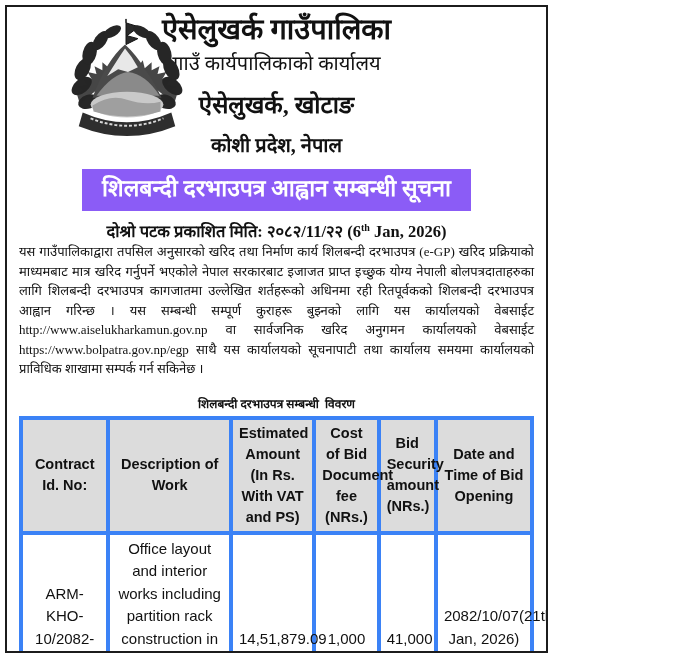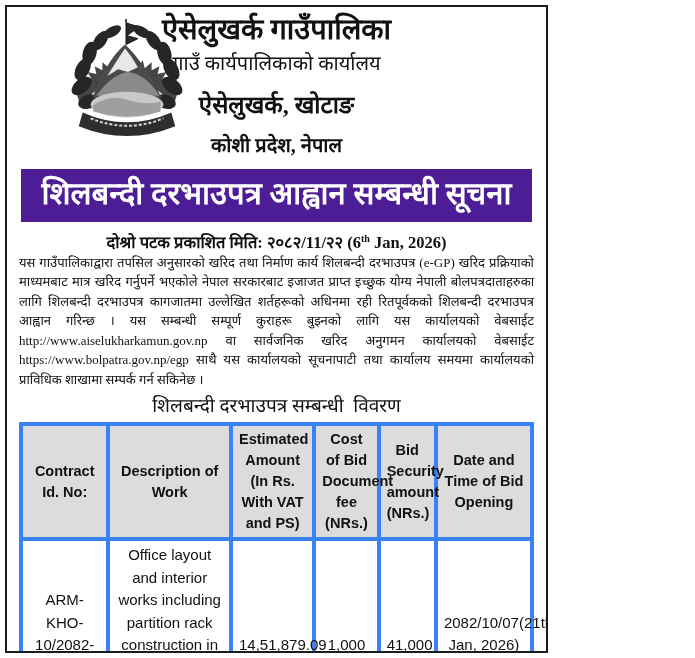--- a/index.html
+++ b/index.html
@@ -31,23 +31,23 @@
     width: 128px;
     height: 128px;
   }
   .title-1 { font-size: 29px; font-weight: bold; line-height: 1.15; padding-top: 2px; }
   .title-2 { font-size: 20px; font-weight: normal; line-height: 1.2; margin-top: 5px; }
   .title-3 { font-size: 24px; font-weight: bold; margin-top: 12px; }
   .title-4 { font-size: 20px; font-weight: bold; margin-top: 11px; }
   .banner-row { text-align: center; margin-top: 11px; }
   .banner {
     display: inline-block;
-    background: #4c1d95;
+    background: #8b5cf6;
     color: #ffffff;
-    font-size: 31px;
+    font-size: 23px;
     font-weight: bold;
     line-height: 1.3;
     padding: 5px 20px 7px 20px;
   }
   .date-line {
     text-align: center;
     font-size: 16.5px;
     font-weight: bold;
     margin-top: 8px;
   }
@@ -56,23 +56,23 @@
   .body-para {
     margin-top: 0;
     font-size: 13px;
     line-height: 1.5;
     text-align: justify;
   }
   .body-para .url { font-family: "Liberation Serif", serif; }
   
   .tbl-caption {
     text-align: center;
-    font-size: 19px;
-    font-weight: normal;
-    margin-top: 3px;
+    font-size: 12px;
+    font-weight: bold;
+    margin-top: 16px;
     margin-bottom: 4px;
     white-space: pre-wrap;
   }
   table.bid-table {
     width: 100%;
     border-collapse: collapse;
     table-layout: fixed;
     border: 2px solid #555;
     font-family: "Liberation Sans", sans-serif;
   }

